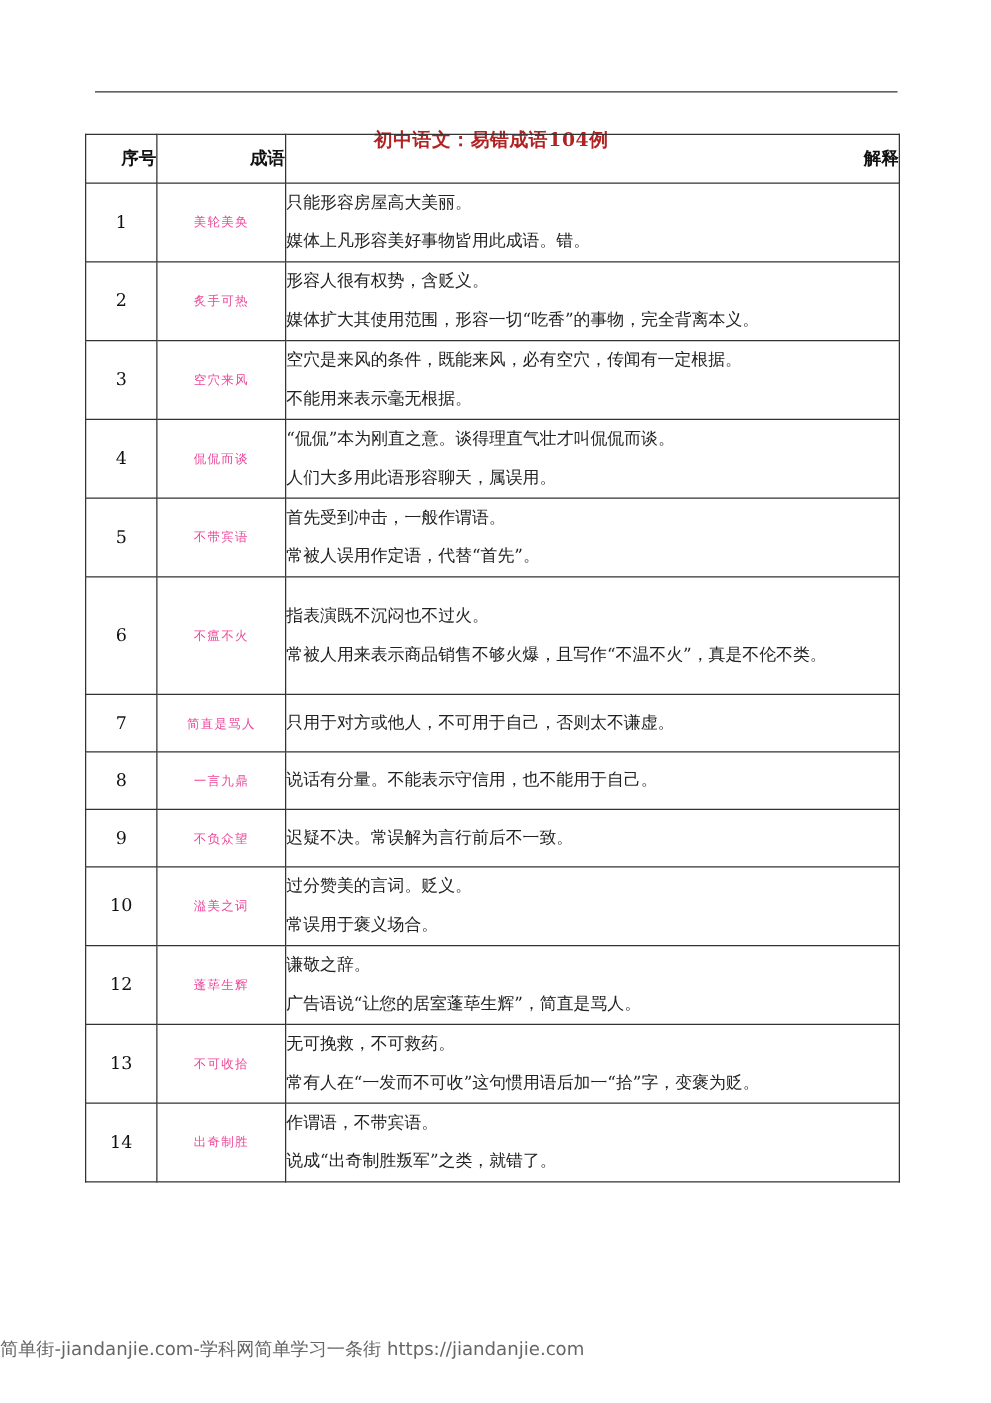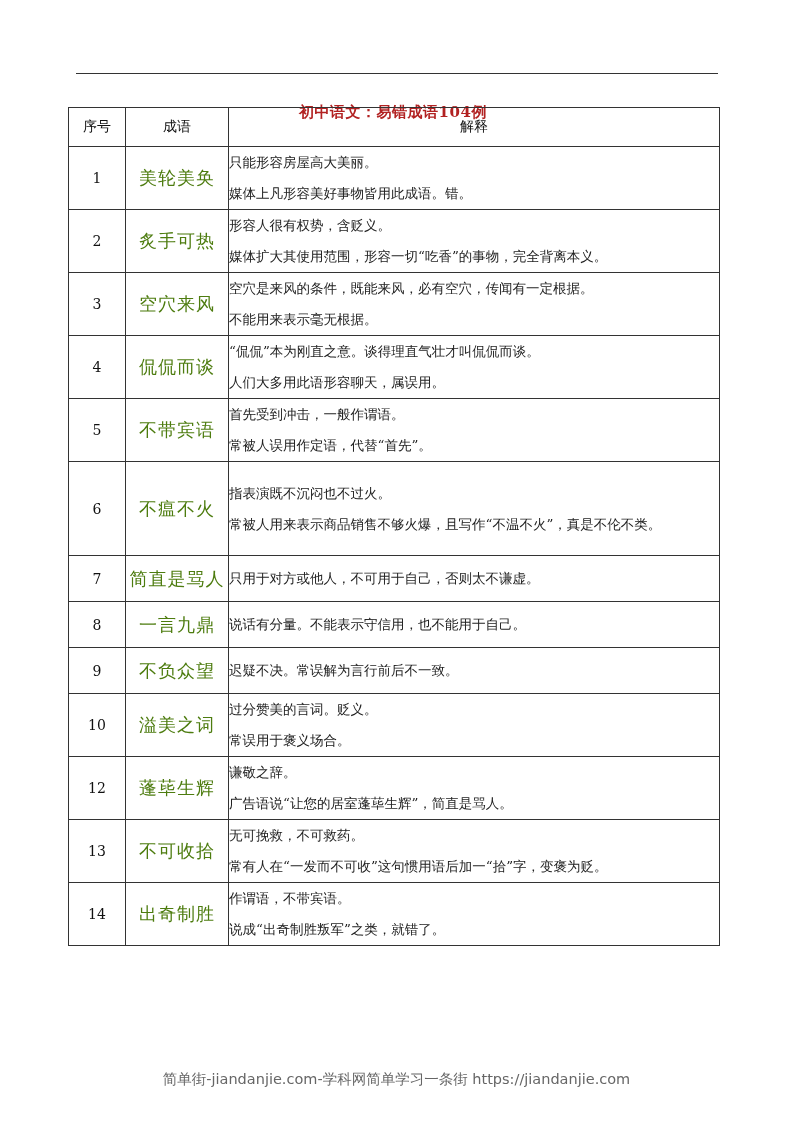--- a/index.html
+++ b/index.html
@@ -19,32 +19,32 @@
   }
   table.idioms {
     position: absolute; left: 68px; top: 107px; width: 651px;
     border-collapse: collapse; table-layout: fixed;
     font-size: 13.5px;
   }
   table.idioms td, table.idioms th {
     border: 1px solid #333; padding: 0;
   }
   table.idioms th {
-    height: 38px; font-weight: normal; font-size: 14px; text-align: center;
+    height: 38px; font-weight: bold; font-size: 14px; text-align: right;
     font-family: "DejaVu Sans", "Liberation Sans", sans-serif; color: #111;
   }
   col.c-num { width: 57px; }
   col.c-idiom { width: 103px; }
   col.c-expl { width: 491px; }
   td.num { text-align: center; font-size: 14px; color: #111; }
-  td.idiom { text-align: center; color: #4d7c0f; font-size: 18px; letter-spacing: 1px; }
+  td.idiom { text-align: center; color: #ec4899; font-size: 10px; letter-spacing: 1px; }
   td.expl { padding: 3px 8px 3px 9px; line-height: 31px; color: #222; margin-left: 28px; }
   td.expl .line { display: block; white-space: normal; }
   .footer {
-    position: absolute; left: 0; top: 1070px; width: 793px; text-align: center;
+    position: absolute; left: 0; top: 1070px; width: 793px; text-align: left;
     font-family: "DejaVu Sans", "Liberation Sans", sans-serif;
     font-size: 14.5px; color: #666;
   }
 </style>
 </head>
 <body>
 
 <div class="top-rule"></div>
 <div class="doc-title">初中语文：易错成语104例</div>
 

